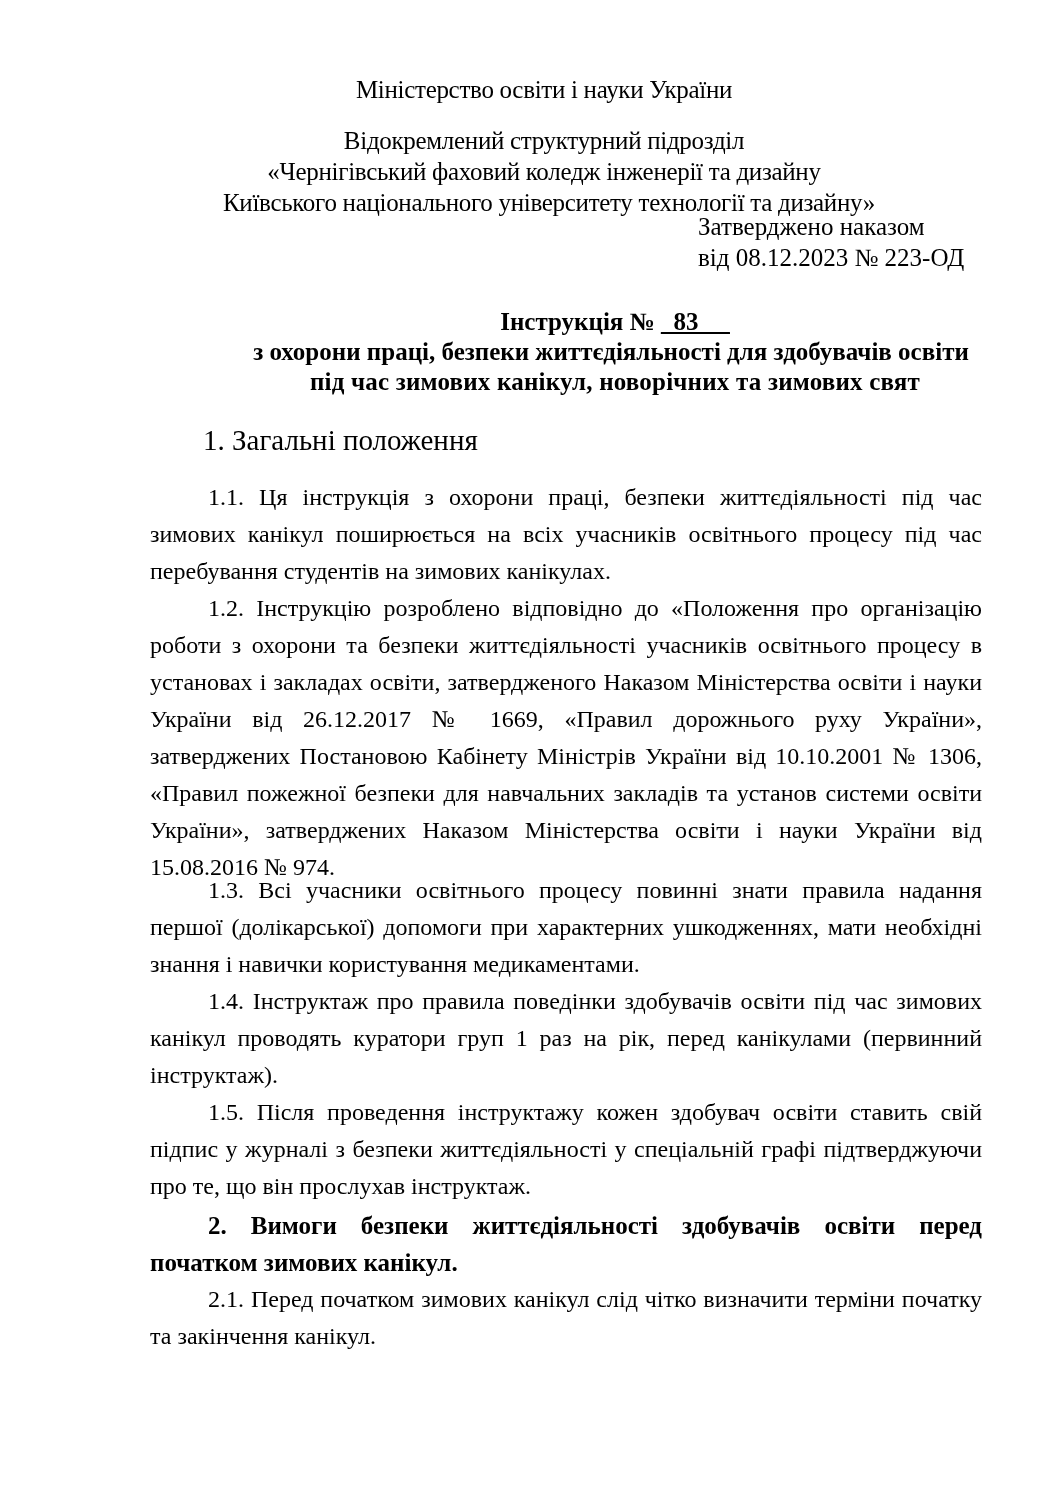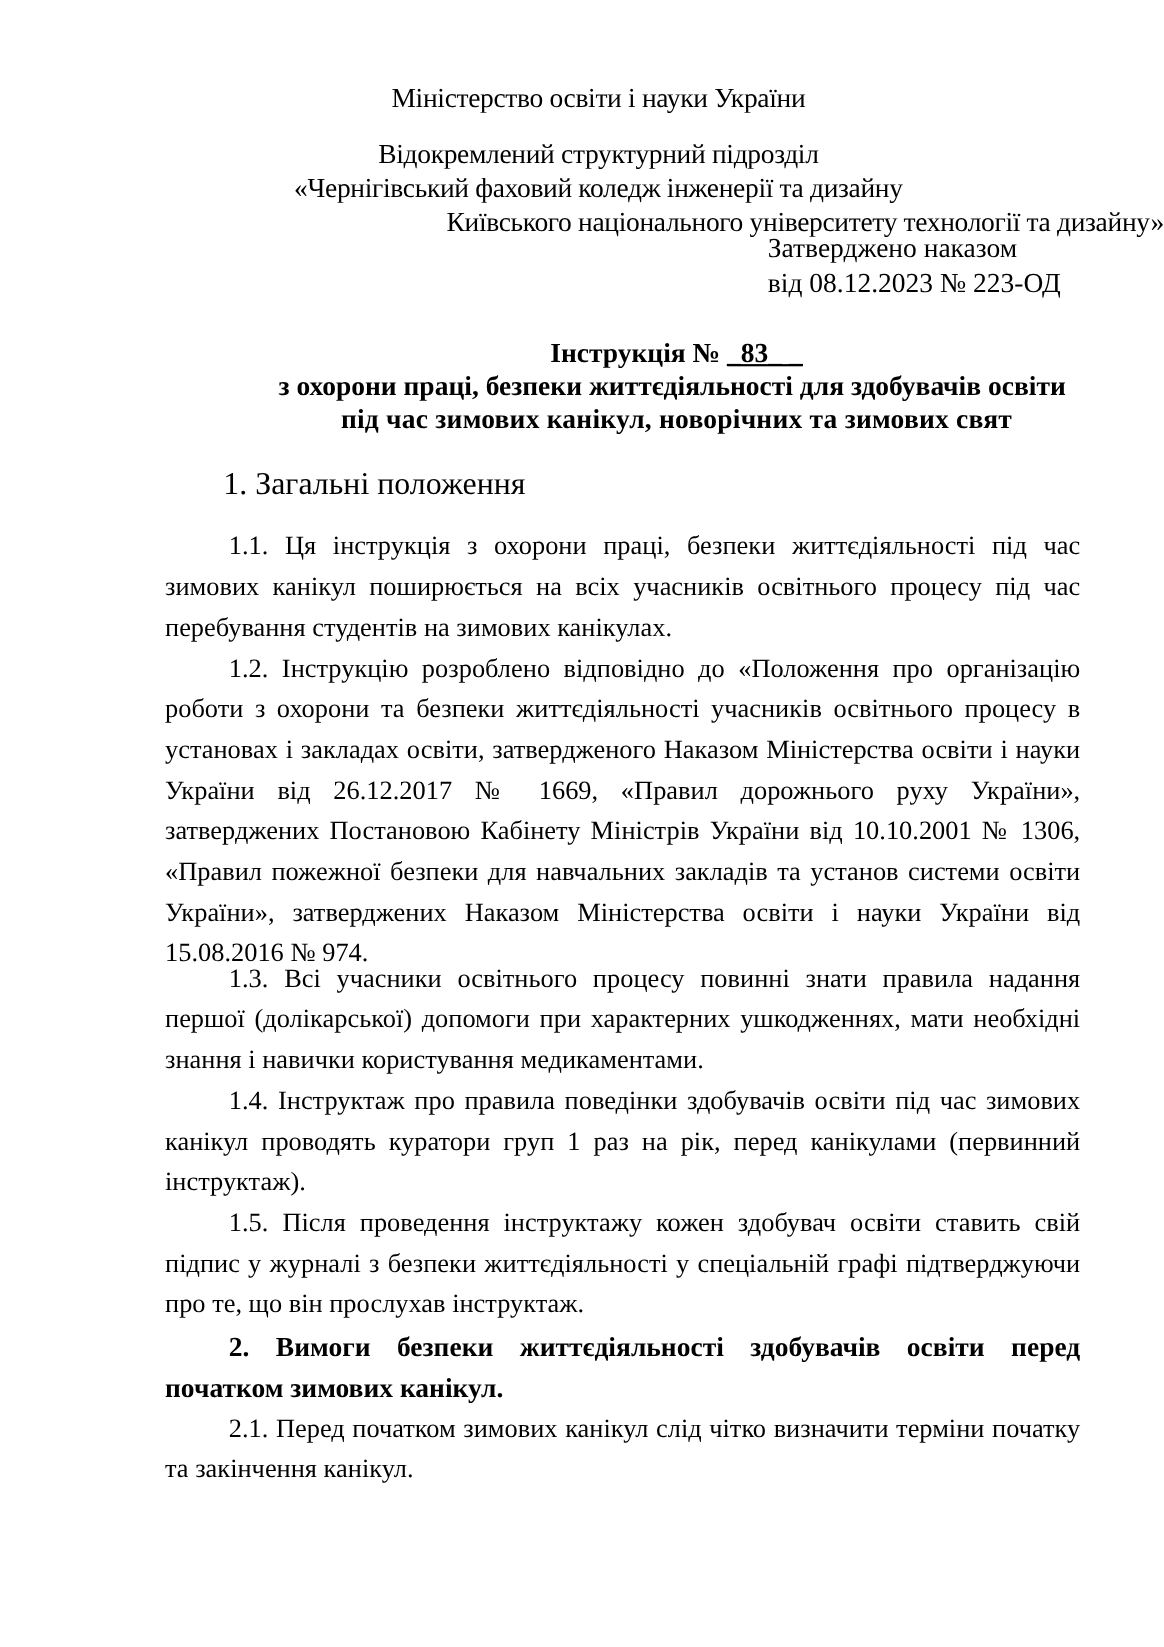--- a/index.html
+++ b/index.html
@@ -30,21 +30,21 @@
       top: 74px;
       text-align: center;
       font-size: 25px;
       line-height: 31px;
       letter-spacing: -0.3px;
     }
     .header div { white-space: nowrap; }
     .header .l1 { padding-left: 30px; }
     .header .l2 { padding-left: 30px; margin-top: 20px; }
     .header .l3 { padding-left: 30px; }
-    .header .l4 { padding-left: 40px; text-align: right; }
+    .header .l4 { padding-left: 40px; }
 
     .approved {
       position: absolute;
       left: 698px;
       top: 211px;
       font-size: 25px;
       line-height: 31px;
       white-space: nowrap;
     }
 

